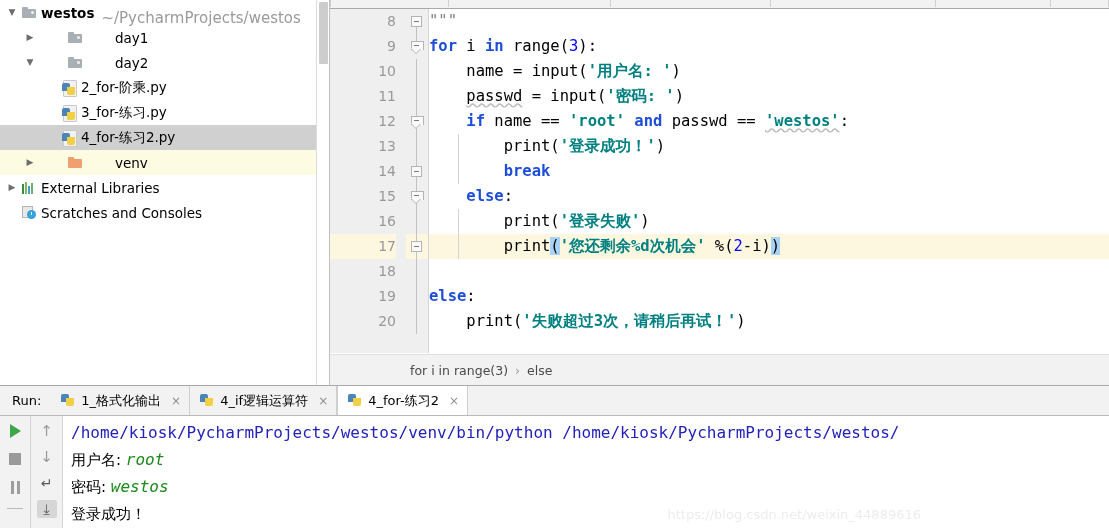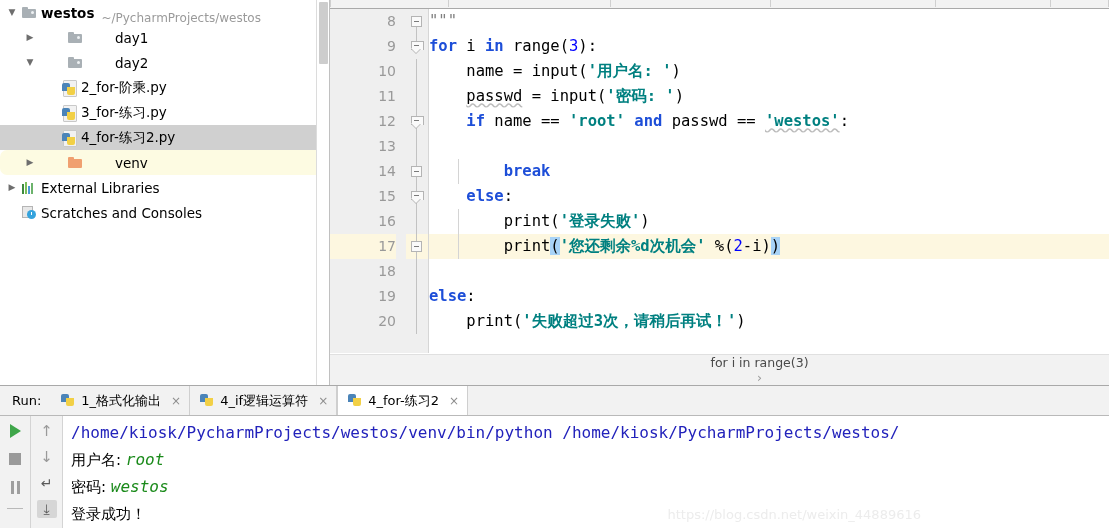--- a/index.html
+++ b/index.html
@@ -18,29 +18,29 @@
   
   .tree{
     position:relative;width:330px;height:385px;background:#fff;
     border-right:1px solid #c0c0c0;box-sizing:border-box;overflow:hidden;
   }
   .trow{
     display:flex;align-items:center;height:25px;padding-left:4px;
     white-space:nowrap;font-size:13.5px;cursor:default;
   }
   .trow.sel{background:#d0d0d0;}
-  .trow.venv{background:#fdfbe2;border-radius:7px;}
+  .trow.venv{background:#fdfbe2;}
   .arrow{width:16px;flex:0 0 16px;text-align:center;color:#6e6e6e;font-size:9px;line-height:1;}
   .arrow.down::before{content:"\25BC";}
   .arrow.right::before{content:"\25B6";}
   .arrow.none::before{content:"";}
   .ico{width:18px;flex:0 0 18px;display:flex;align-items:center;justify-content:center;margin-right:3px;}
   .lbl{color:#000;}
   .lbl.bold{font-weight:bold;}
-  .path{color:#9a9a9a;margin-left:7px;font-size:12px;margin-top:10px;}
+  .path{color:#9a9a9a;margin-left:7px;font-size:15px;margin-top:10px;}
   .ind1{padding-left:4px;}
   .ind2{padding-left:22px;gap:28px;}
   .ind3{padding-left:44px;}
 
   
   .folder{width:14px;height:11px;position:relative;}
   .folder i{position:absolute;left:0;top:2px;width:14px;height:9px;border-radius:1px;background:#a9b0b5;}
   .folder i.tab{left:0;top:0;width:6px;height:3px;border-radius:1px 1px 0 0;background:#a9b0b5;}
   .folder.orange i{background:#f0a070;}
   .folder .dot{position:absolute;right:2px;top:4px;width:3px;height:3px;background:#eef1f3;border-radius:50%;}
@@ -109,21 +109,21 @@
   .cmt{color:#808080;}
   .paren-hl{background:#a8d3f7;}
   .squig{text-decoration:underline wavy #bdbdbd;text-decoration-skip-ink:none;}
 
   
   .iguide{position:absolute;top:0;width:1px;height:25px;background:#d4d4d4;}
 
   .breadcrumb{
     position:absolute;left:0;right:0;bottom:0;height:31px;background:#f2f2f2;
     border-top:1px solid #e0e0e0;display:flex;align-items:center;
-    padding-left:80px;font-size:12.5px;color:#4a4a4a;box-sizing:border-box;flex-direction:column;
+    padding-left:80px;font-size:12.5px;color:#4a4a4a;box-sizing:border-box;
   }
   .bcsep{margin:0 7px;color:#9a9a9a;}
 
   
   .runpanel{position:absolute;left:0;top:385px;width:1109px;height:143px;background:#f2f2f2;border-top:1px solid #a9a9a9;box-sizing:border-box;}
   .runtabs{position:relative;height:29px;background:#f2f2f2;display:flex;align-items:stretch;border-bottom:1px solid #b9b9b9;}
   .runlabel{display:flex;align-items:center;padding:0 10px 0 12px;font-size:13px;color:#000;}
   .rtab{
     display:flex;align-items:center;gap:6px;padding:0 8px 0 10px;font-size:13px;color:#000;
     border-right:1px solid #cfcfcf;cursor:default;white-space:nowrap;
@@ -349,20 +349,21 @@
               </span>
           </span>
           <span class="codetext">    <span class="kw">if</span> name == <span class="str">'root'</span> <span class="kw">and</span> passwd == <span class="str squig">'westos'</span>:</span>
         </div>
 
         <div class="lrow">
           <span class="lnum">13</span>
           <span class="foldcell">
               <span class="fline"></span>
             </span>
+          <span class="codetext"><span class="iguide" style="left:29px;"></span>        print(<span class="str">'登录成功！'</span>)</span>
         </div>
 
         <div class="lrow">
           <span class="lnum">14</span>
           <span class="foldcell">
             <span class="fline"></span>
               <span class="fm"></span>
           </span>
           <span class="codetext"><span class="iguide" style="left:29px;"></span>        <span class="kw">break</span></span>
         </div>

